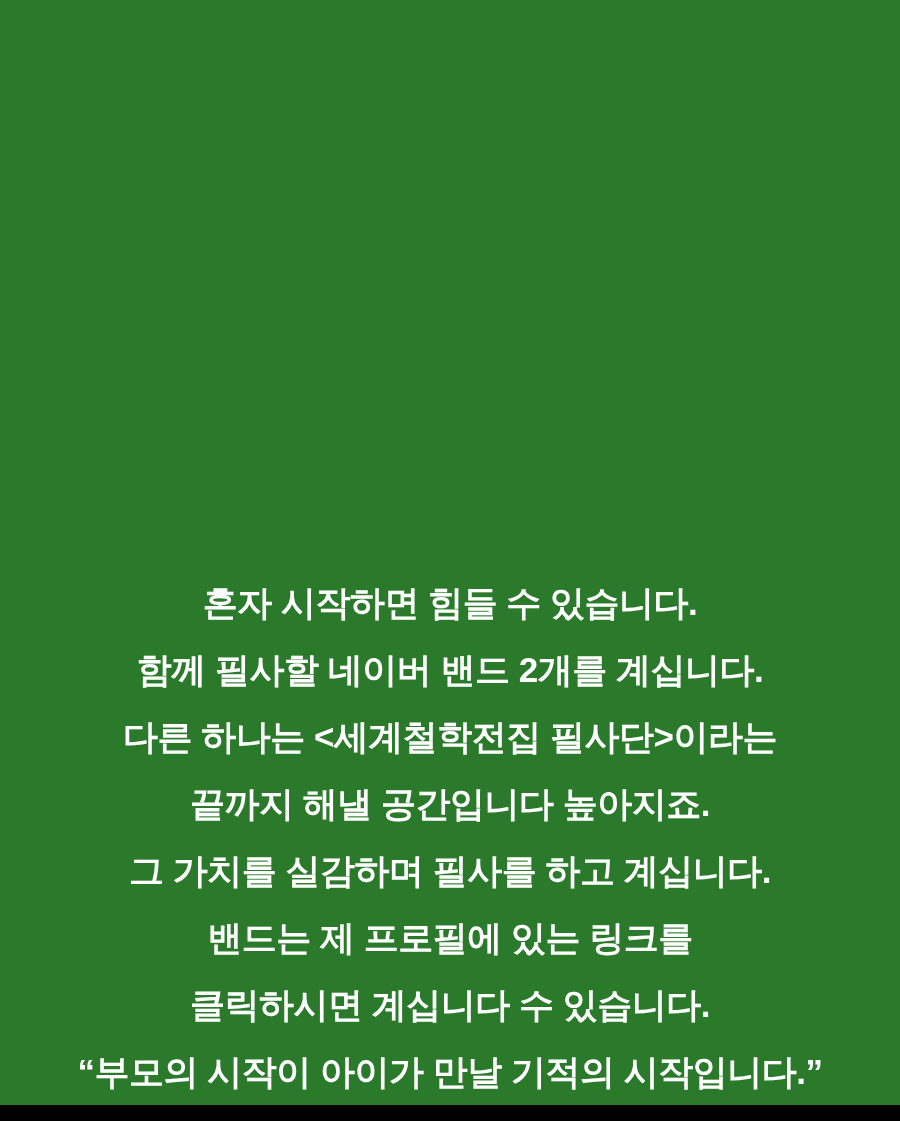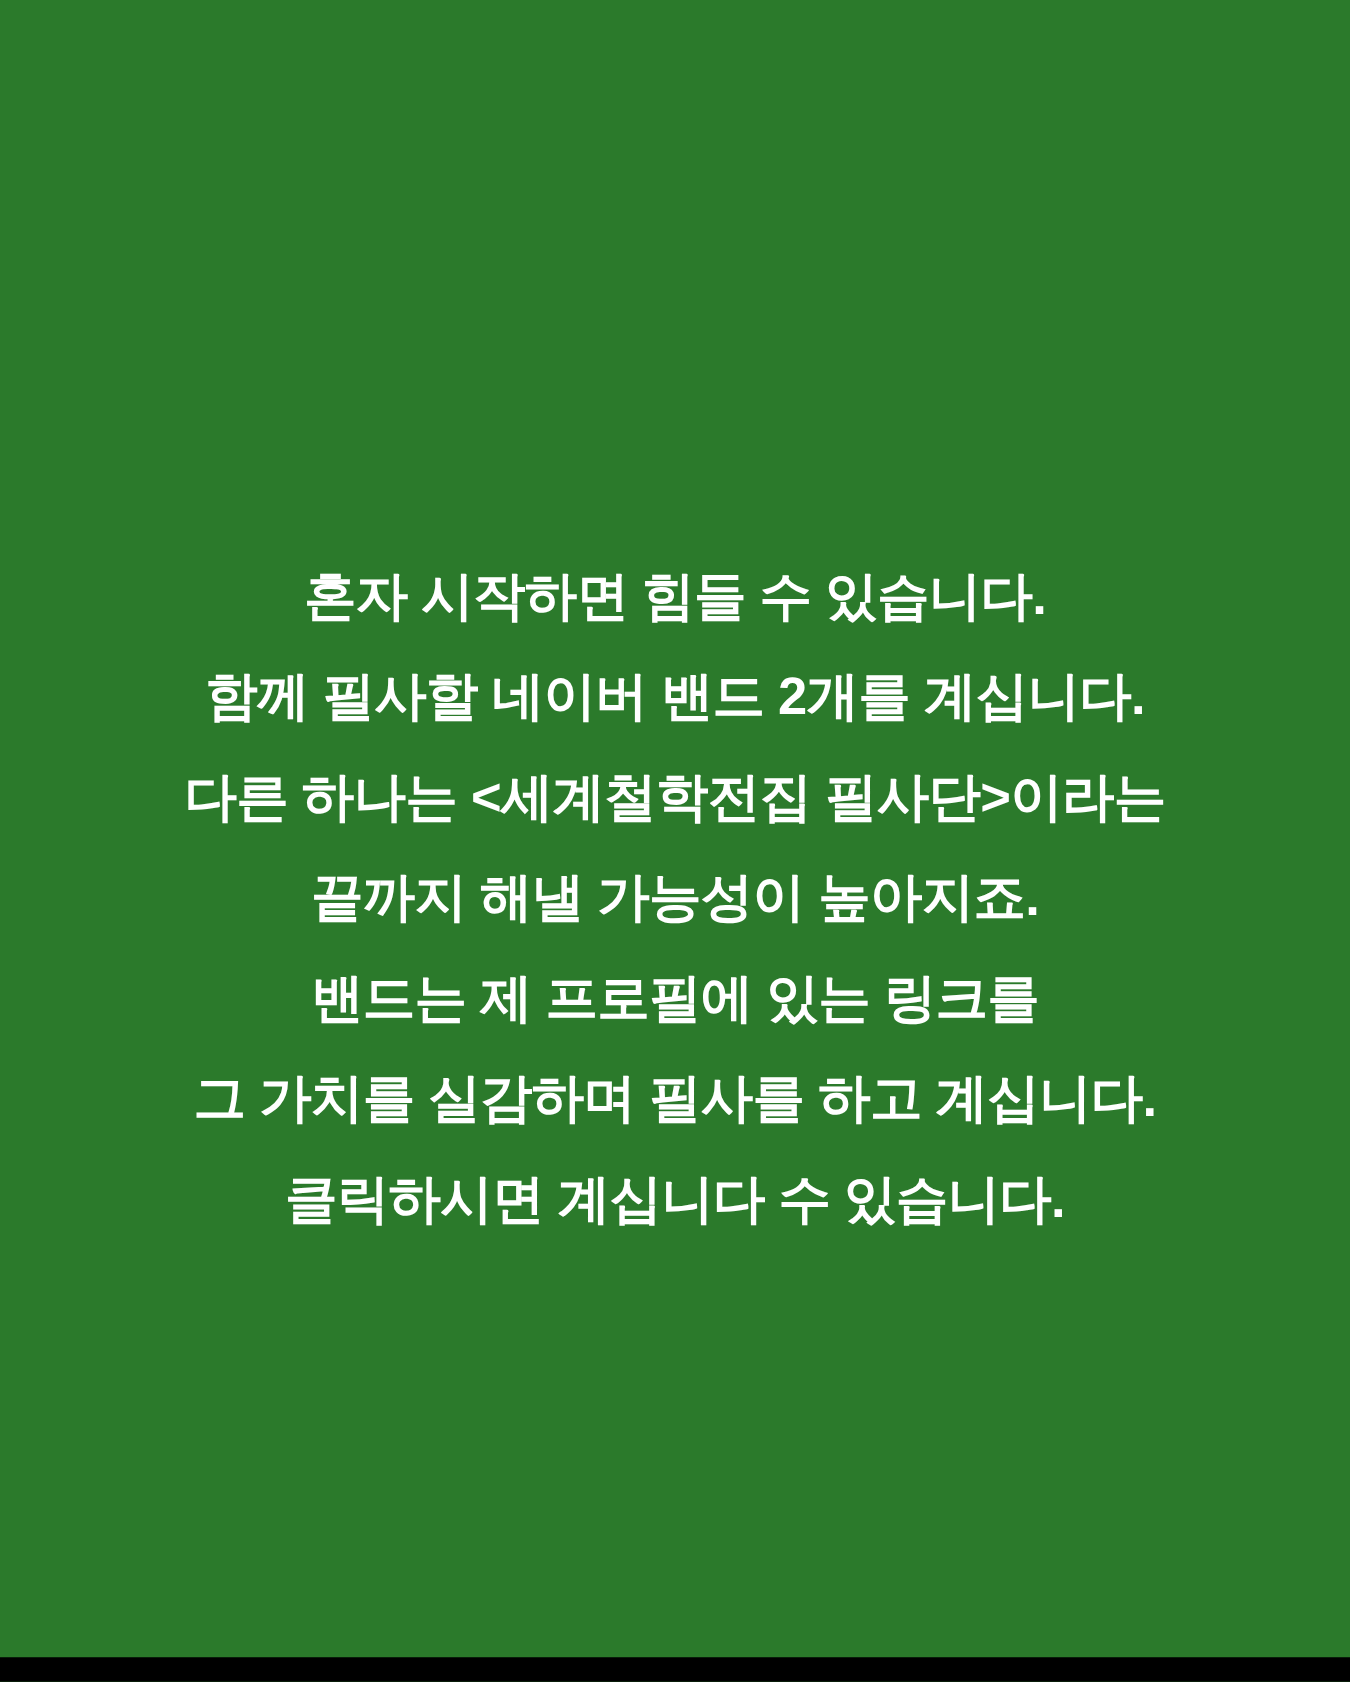--- a/index.html
+++ b/index.html
@@ -17,21 +17,21 @@
     position: absolute;
     left: 0;
     top: 0;
     width: 900px;
     height: 1105px;
     background: #2B7A2B;
     box-sizing: border-box;
     display: flex;
     flex-direction: column;
     align-items: center;
-    justify-content: center;
+    justify-content: flex-end;
     padding-top: 92px;
   }
   .line {
     color: #FFFFFF;
     font-size: 35px;
     font-weight: 700;
     line-height: 67px;
     letter-spacing: -0.5px;
     text-align: center;
     white-space: nowrap;
@@ -45,19 +45,20 @@
     background: #000000;
   }
 </style>
 </head>
 <body>
 
 <div class="card">
   <div class="line">혼자 시작하면 힘들 수 있습니다.</div>
   <div class="line">함께 필사할 네이버 밴드 2개를 계십니다.</div>
   <div class="line">다른 하나는 &lt;세계철학전집 필사단&gt;이라는</div>
-  <div class="line">끝까지 해낼 가능성이 높아지죠.</div>
+  <div class="line">끝까지 해낼 공간입니다 높아지죠.</div>
+  <div class="line">그 가치를 실감하며 필사를 하고 계십니다.</div>
   <div class="line">밴드는 제 프로필에 있는 링크를</div>
-  <div class="line">그 가치를 실감하며 필사를 하고 계십니다.</div>
   <div class="line">클릭하시면 계십니다 수 있습니다.</div>
+  <div class="line">“부모의 시작이 아이가 만날 기적의 시작입니다.”</div>
 </div>
 
 <div class="footer-strip"></div>
 
 </body></html>

